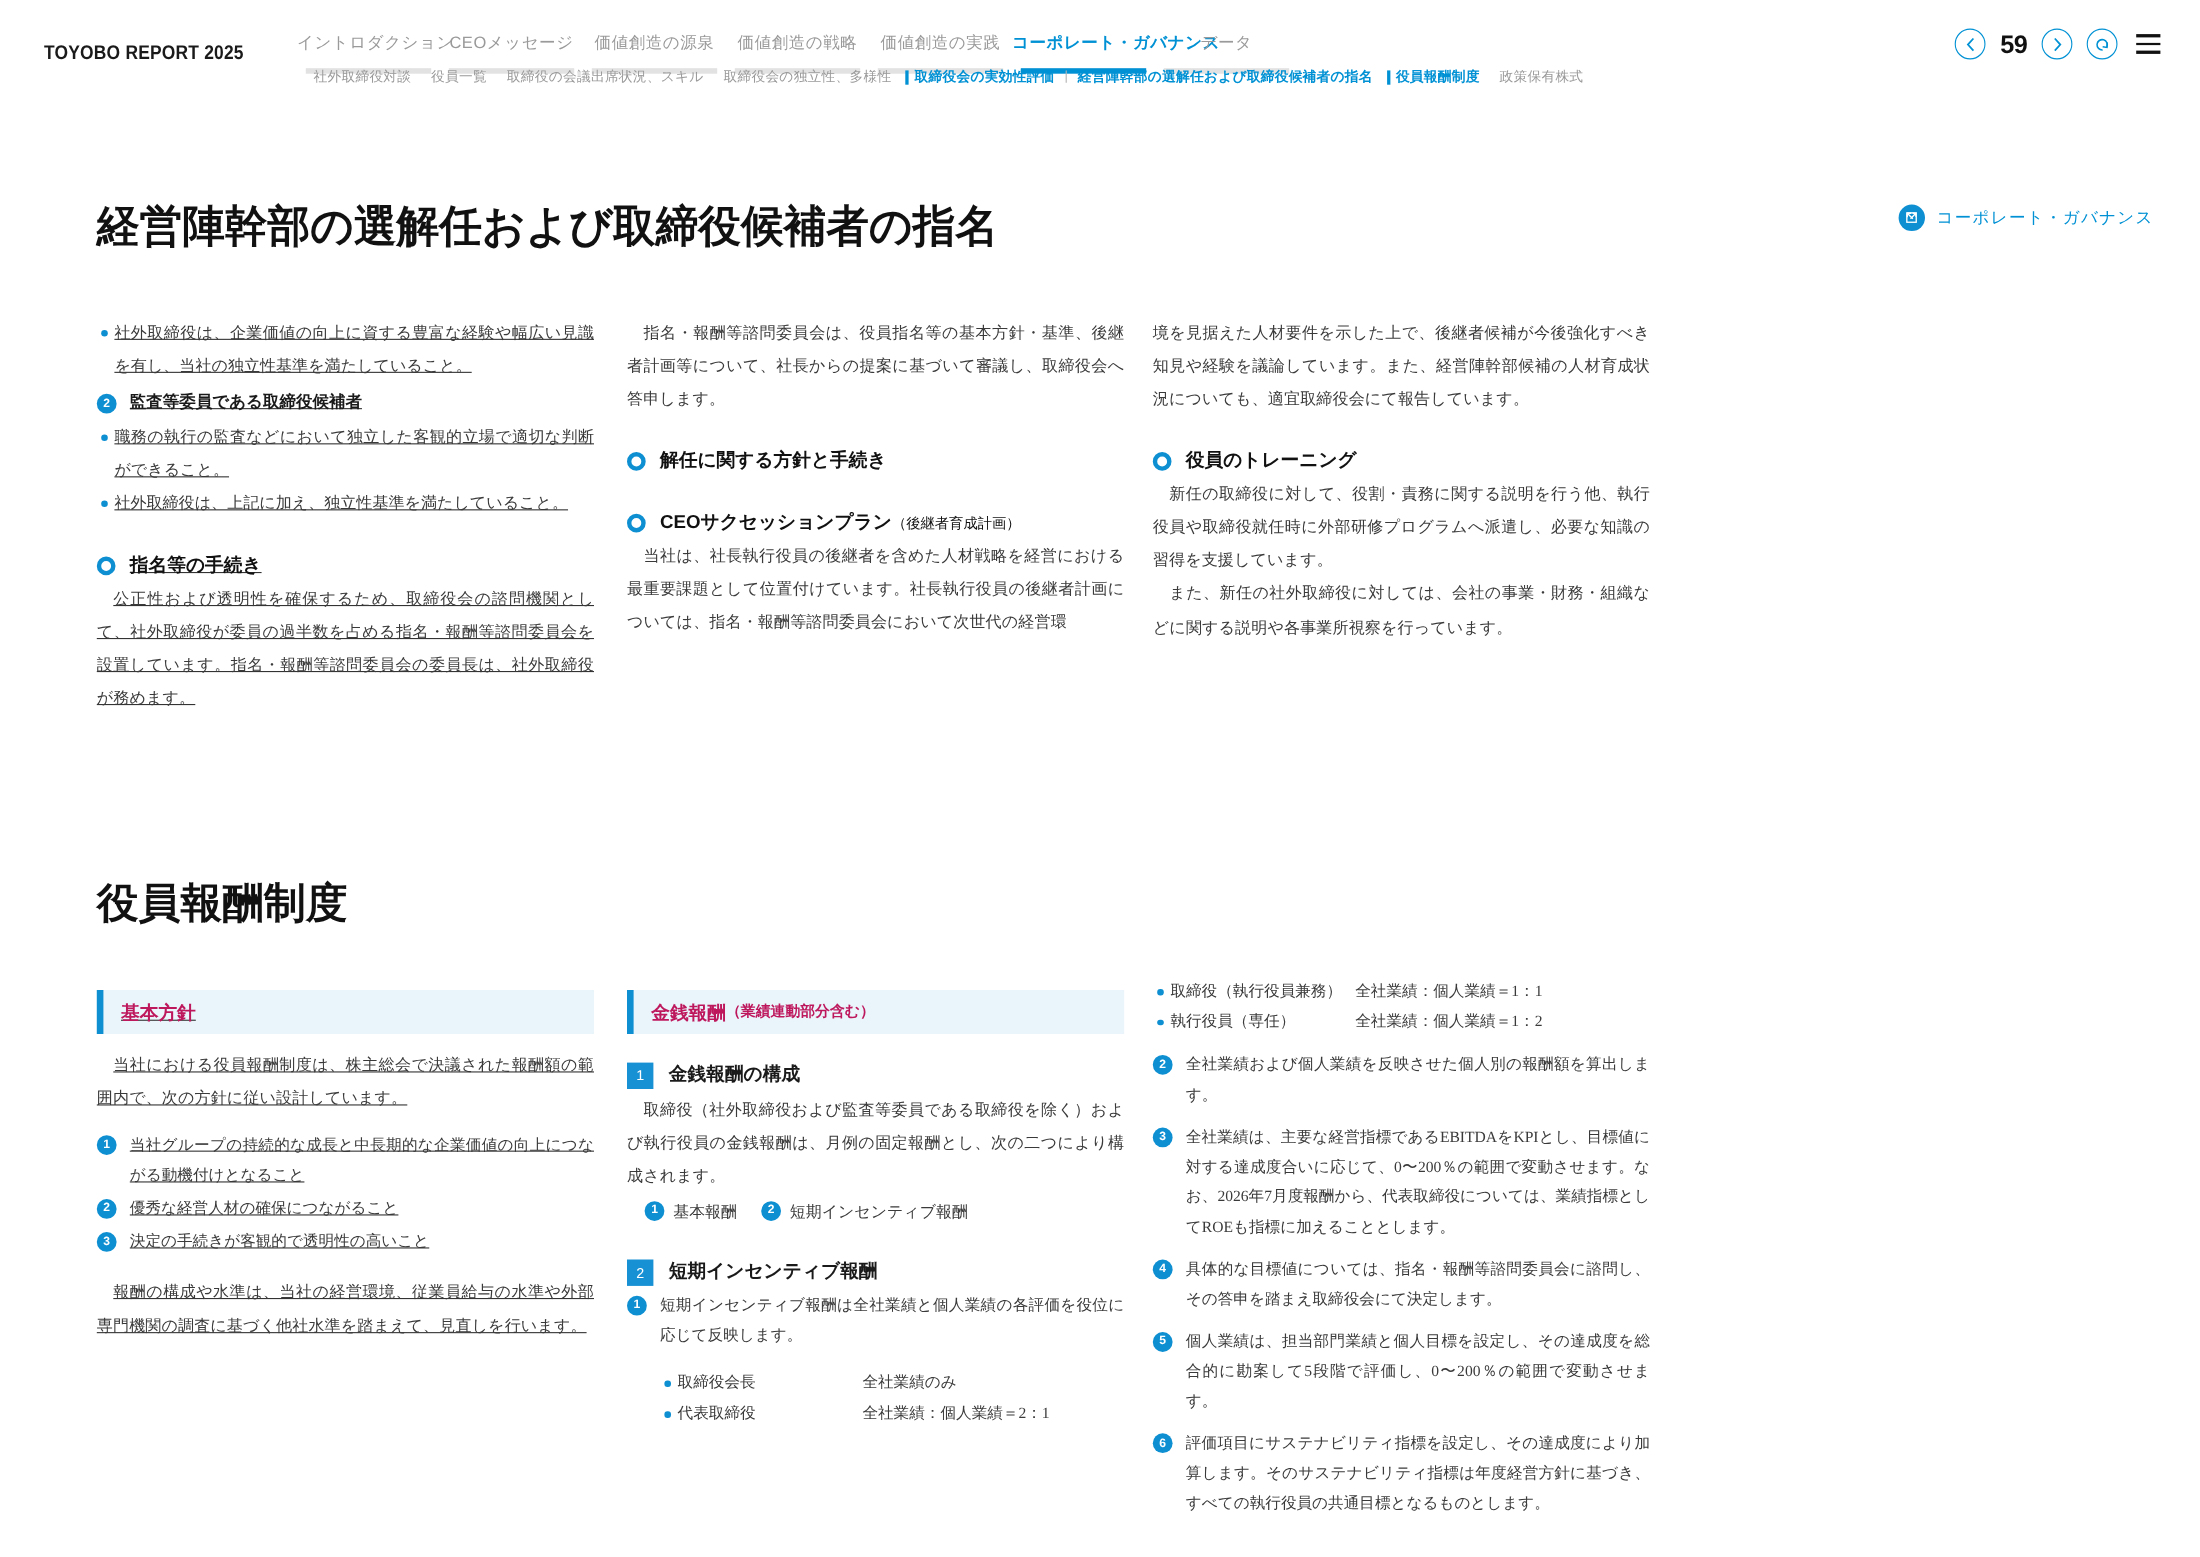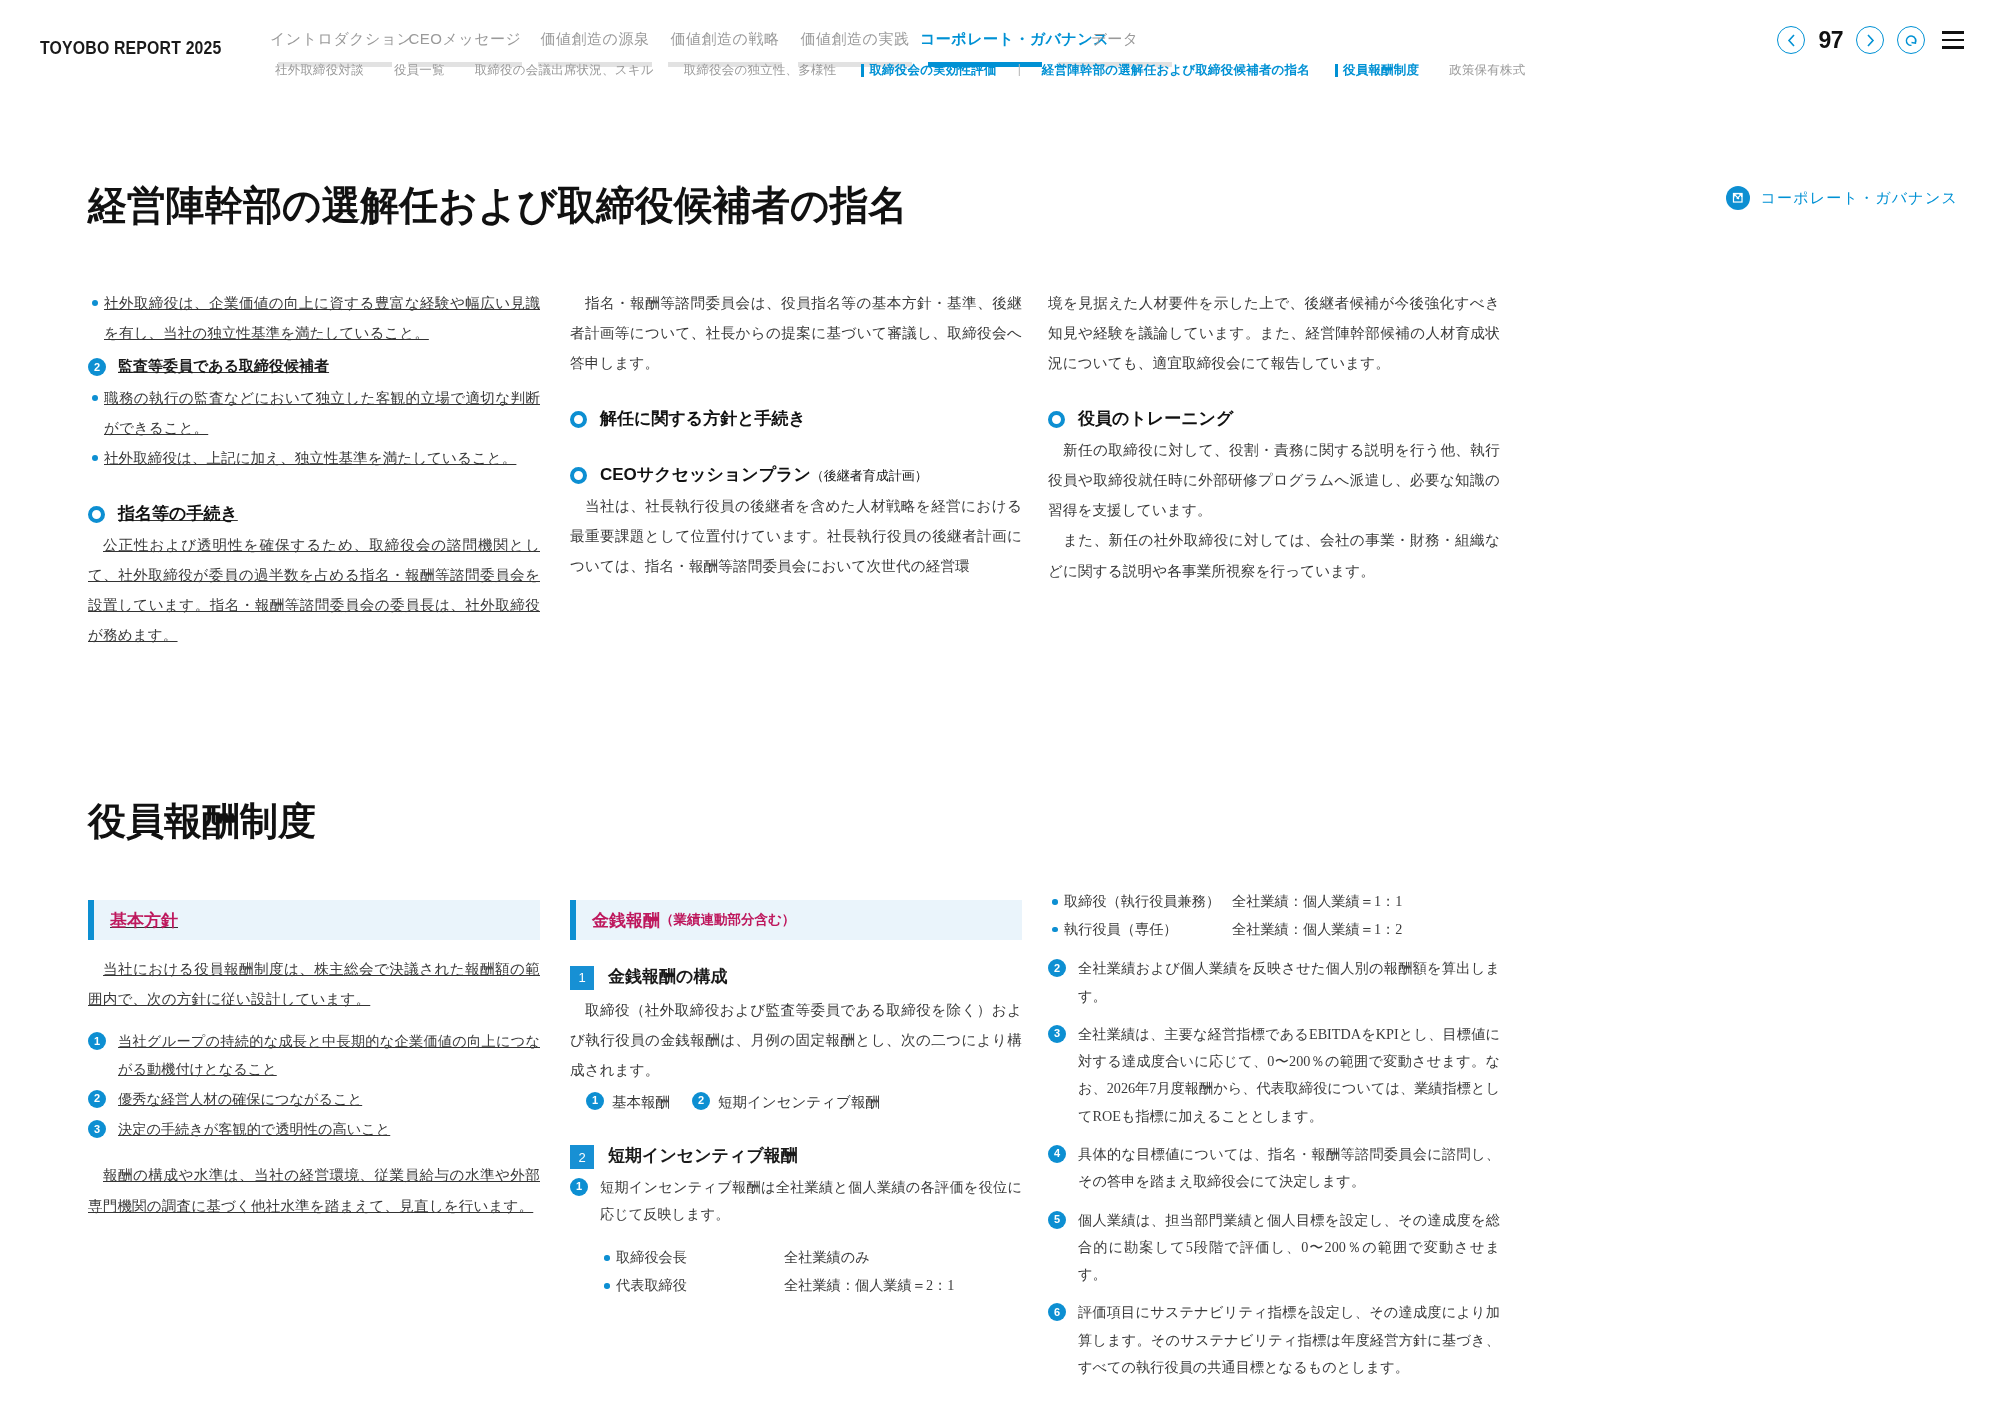--- a/index.html
+++ b/index.html
@@ -27,22 +27,22 @@
     padding-bottom: 18px; cursor: pointer;
   }
   .mainnav .navitem .lbl { display:block; }
   .mainnav .navitem .bar {
     position: absolute; left: 8px; right: 8px; bottom: 0; height: 5px; background: #e2e2e2;
   }
   .mainnav .navitem.active { color: #0091d4; font-weight: 700; }
   .mainnav .navitem.active .bar { background: #0091d4; }
 
   .subnav {
-    position: absolute; left: 266px; top: 62px;
-    display: flex; align-items: flex-start; gap: 12px;
+    position: absolute; left: 276px; top: 62px;
+    display: flex; align-items: flex-start; gap: 0px;
     font-size: 12.5px; color: #9a9a9a; white-space: nowrap;
   }
   .subnav .sub { padding: 0 9px; cursor: pointer; letter-spacing:0.2px;}
   .subnav .sub.active { color: #0091d4; font-weight: 700; }
   .subnav .divider { color: #b5b5b5; font-size: 12px; }
   .subnav .sub.bar-active { color:#0091d4; font-weight:700; position:relative; padding-left:12px;}
   .subnav .sub.bar-active::before {
     content:""; position:absolute; left:4px; top:2px; width:3px; height:13px; background:#0091d4;
   }
 
@@ -250,21 +250,21 @@
       <span class="sub bar-active">役員報酬制度</span>
       <span class="sub">政策保有株式</span>
     </div>
 
     <div class="pager">
       <div class="circ">
         <svg width="11" height="13" viewBox="0 0 11 13">
           <path d="M8 1 L3 6.5 L8 12" fill="none" stroke="#0091d4" stroke-width="1.6"></path>
         </svg>
       </div>
-      <div class="pagenum">97</div>
+      <div class="pagenum">59</div>
       <div class="circ">
         <svg width="11" height="13" viewBox="0 0 11 13">
           <path d="M3 1 L8 6.5 L3 12" fill="none" stroke="#0091d4" stroke-width="1.6"></path>
         </svg>
       </div>
       <div class="circ">
         <svg width="15" height="15" viewBox="0 0 16 16">
           <path d="M12 10.5 A5 5 0 1 0 8 13.2" fill="none" stroke="#0091d4" stroke-width="1.5"></path>
           <path d="M12.4 6 L12.2 10.8 L8 10.2" fill="none" stroke="#0091d4" stroke-width="1.5"></path>
         </svg>

